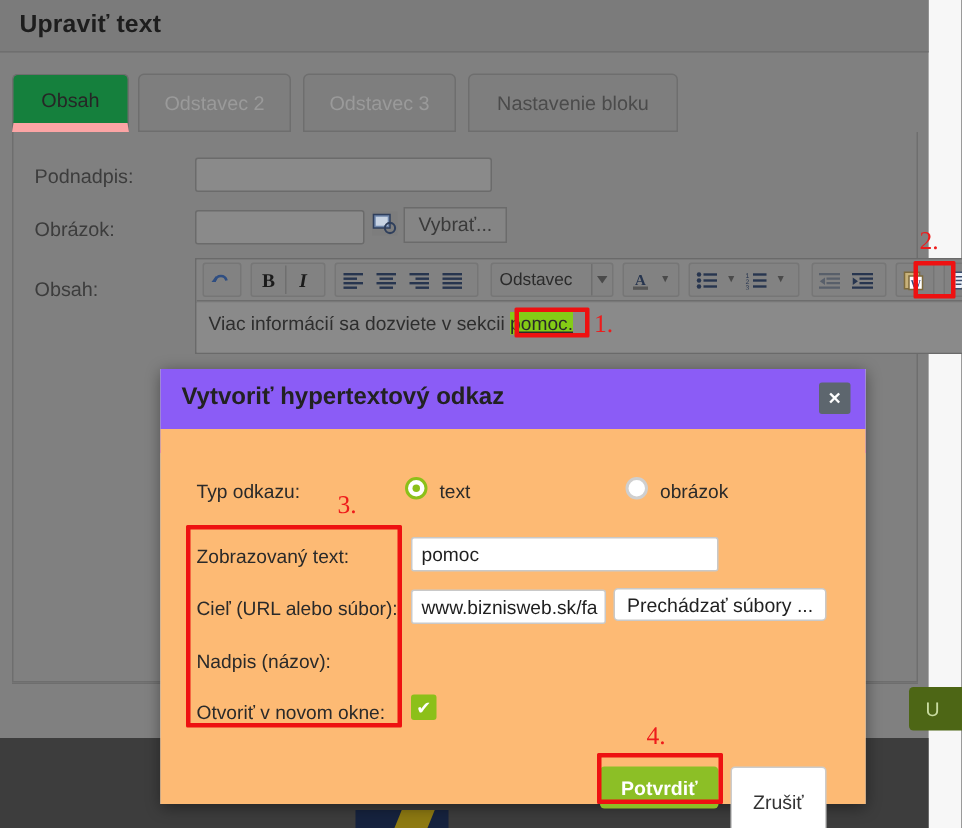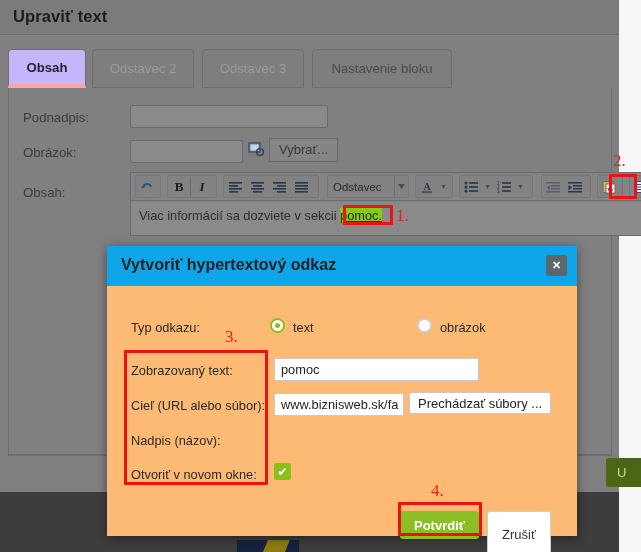--- a/index.html
+++ b/index.html
@@ -58,25 +58,24 @@
     height: 39px;
     border: 1px solid #6e6e6e;
     border-radius: 4px 4px 0 0;
     font-size: 13.2px;
     display: flex; align-items: center; justify-content: center;
     color: #4b4b4b;
     padding: 0 16px;
     background: #7e7e7e;
   }
   .tab.active {
-    background: #c4b5fd;
+    background: #15803d;
     color: #262626;
-    border-bottom: 4px solid #fca5a5;
+    border-bottom: 6px solid #fca5a5;
     z-index: 3;
-    font-weight: bold;
   }
   .tab.dim { color: #9a9a9a; background: #7e7e7e; }
   .tabs-underline {
     position: absolute;
     left: 8px; top: 88px;
     width: 604px; height: 1px;
     background: #6e6e6e;
   }
 
   
@@ -231,21 +230,21 @@
     position: absolute;
     left: 107px; top: 246px;
     width: 470px; height: 290px;
     background: #ffffff;
     box-shadow: 0 2px 10px rgba(0,0,0,.45);
   }
   .modal-head {
     position: absolute;
     left: 0; top: 0;
     width: 470px; height: 56px;
-    background: #0ea5e9;
+    background: #8b5cf6;
     border-bottom: 2px solid #d946ef;
   }
   .modal-title {
     position: absolute;
     left: 14px; top: 10px;
     font-size: 16px;
     font-weight: bold;
     color: #222;
   }
   .modal-close {

